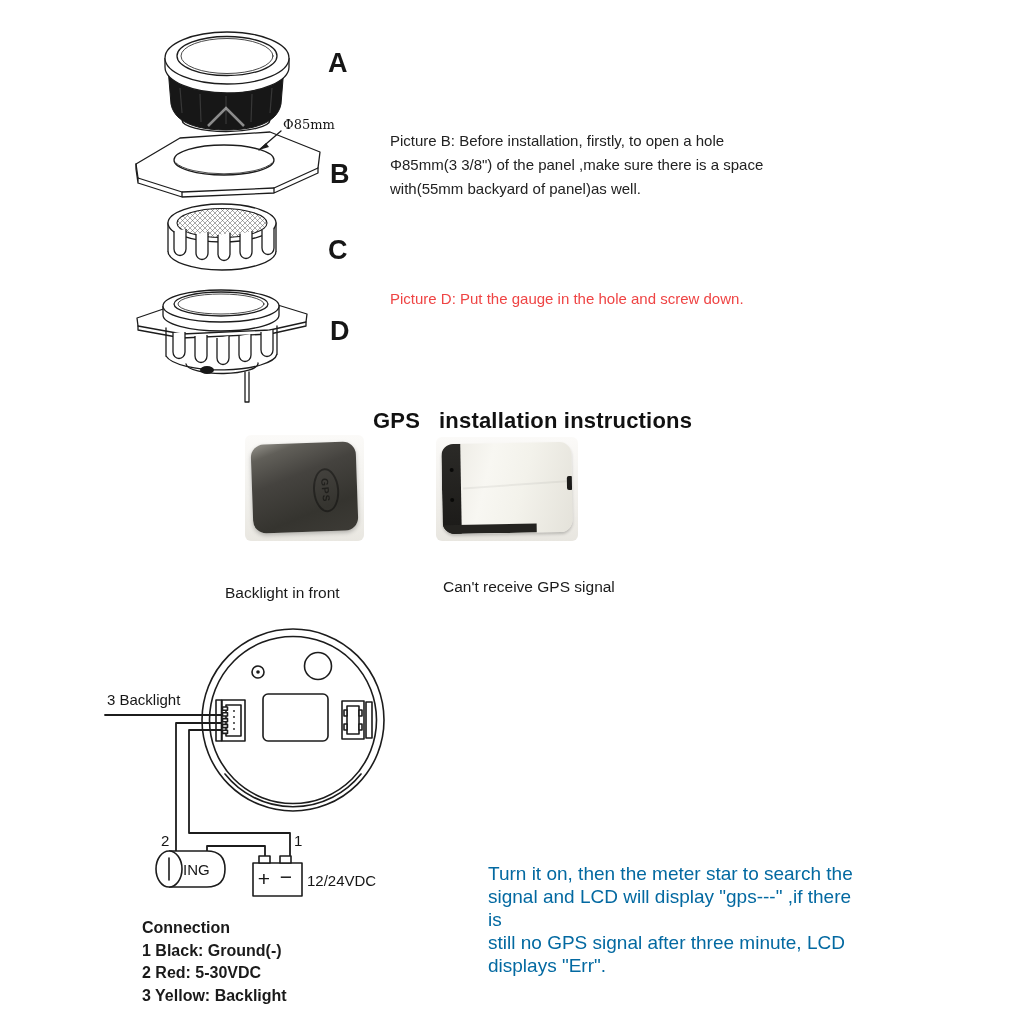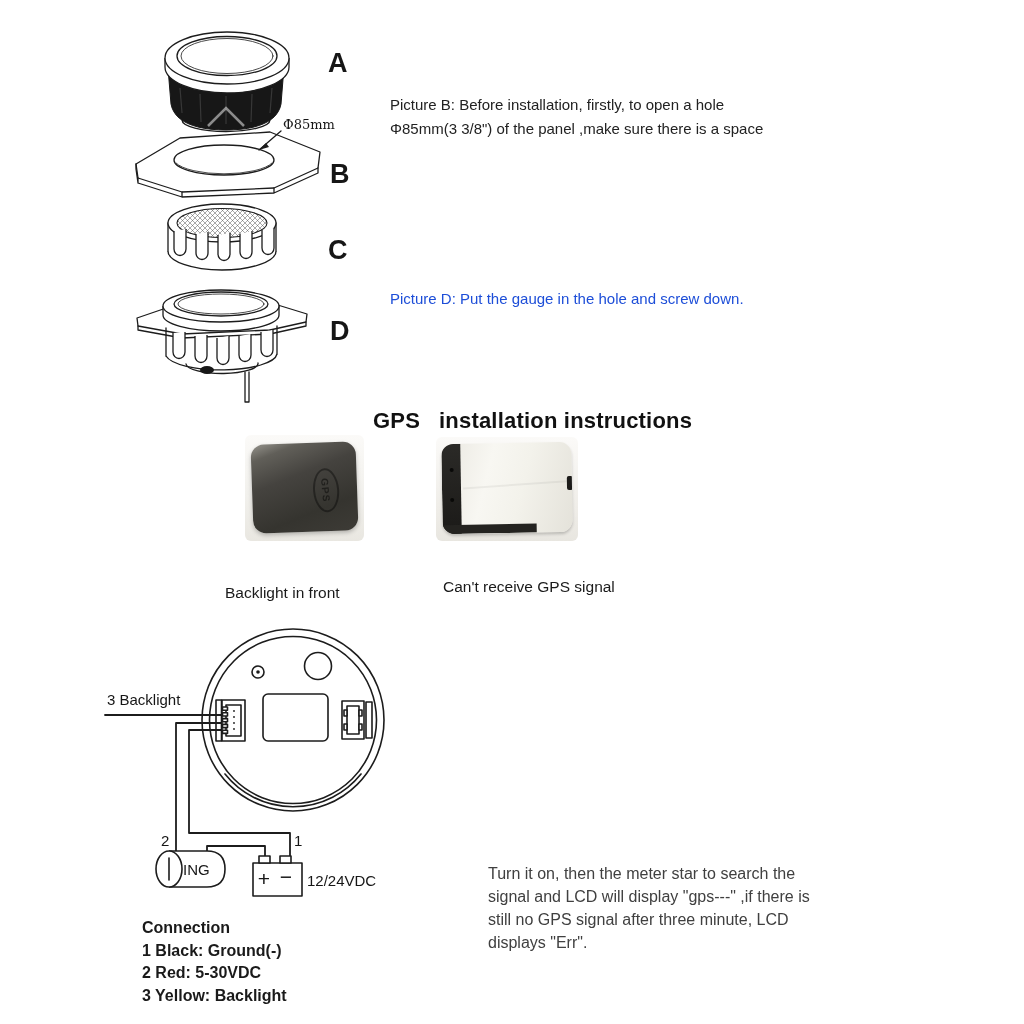--- a/index.html
+++ b/index.html
@@ -1,26 +1,26 @@
 <!DOCTYPE html>
 <html><head>
 <meta charset="utf-8">
 <style>
   html,body{margin:0;padding:0;background:#fff;}
   .page{position:relative;width:1024px;height:1024px;background:#ffffff;
         font-family:"Liberation Sans",sans-serif;color:#1c1c1c;overflow:hidden;}
   .abs{position:absolute;}
 
   
-  .note{font-size:15px;line-height:24px;color:#222;}
-  .note-d{font-size:15px;line-height:22px;color:#1d4ed8;}
+  .note{font-size:15px;line-height:24px;color:#222;margin-top:36px;}
+  .note-d{font-size:15px;line-height:22px;color:#ef4444;}
   .heading{font-size:22px;font-weight:bold;white-space:pre;color:#111;letter-spacing:.2px;}
   .caption{font-size:15.5px;color:#1a1a1a;}
   .conn{font-size:16px;line-height:22.5px;color:#1a1a1a;font-weight:bold;}
-  .power{font-size:16px;line-height:23px;color:#404040;}
+  .power{font-size:19px;line-height:23px;color:#0369a1;}
 
   
   svg .ln{fill:none;stroke:#1c1c1c;stroke-width:1.3;stroke-linejoin:round;stroke-linecap:round;}
   svg .lnf{fill:#ffffff;stroke:#1c1c1c;stroke-width:1.3;stroke-linejoin:round;}
   svg .thin{stroke-width:.8;}
   svg text{font-family:"Liberation Sans",sans-serif;fill:#161616;}
   .part-label{font-size:27px;font-weight:bold;}
   .dim-label{font-family:"DejaVu Serif",serif;font-size:13px;}
   .wlabel{font-size:15px;}
   .wlabel-big{font-size:21px;}
@@ -119,20 +119,21 @@
 
     <text class="part-label" x="208" y="54">A</text>
     <text class="part-label" x="210" y="165">B</text>
     <text class="part-label" x="208" y="241">C</text>
     <text class="part-label" x="210" y="322">D</text>
   </svg>
 
   <div class="abs note" style="left:390px;top:93px;width:420px;">
     <div>Picture B: Before installation, firstly, to open a hole</div>
     <div>Φ85mm(3 3/8") of the panel ,make sure there is a space</div>
+    <div>with(55mm backyard of panel)as well.</div>
   </div>
 
   <div class="abs note-d" style="left:390px;top:288px;width:420px;">Picture D: Put the gauge in the hole and screw down.</div>
 
   <div class="abs heading" style="left:373px;top:408px;">GPS   installation instructions</div>
 
   <div class="photo photo-front">
     <div class="module-front">
       <div class="gps-oval">
         <span>GPS</span>

